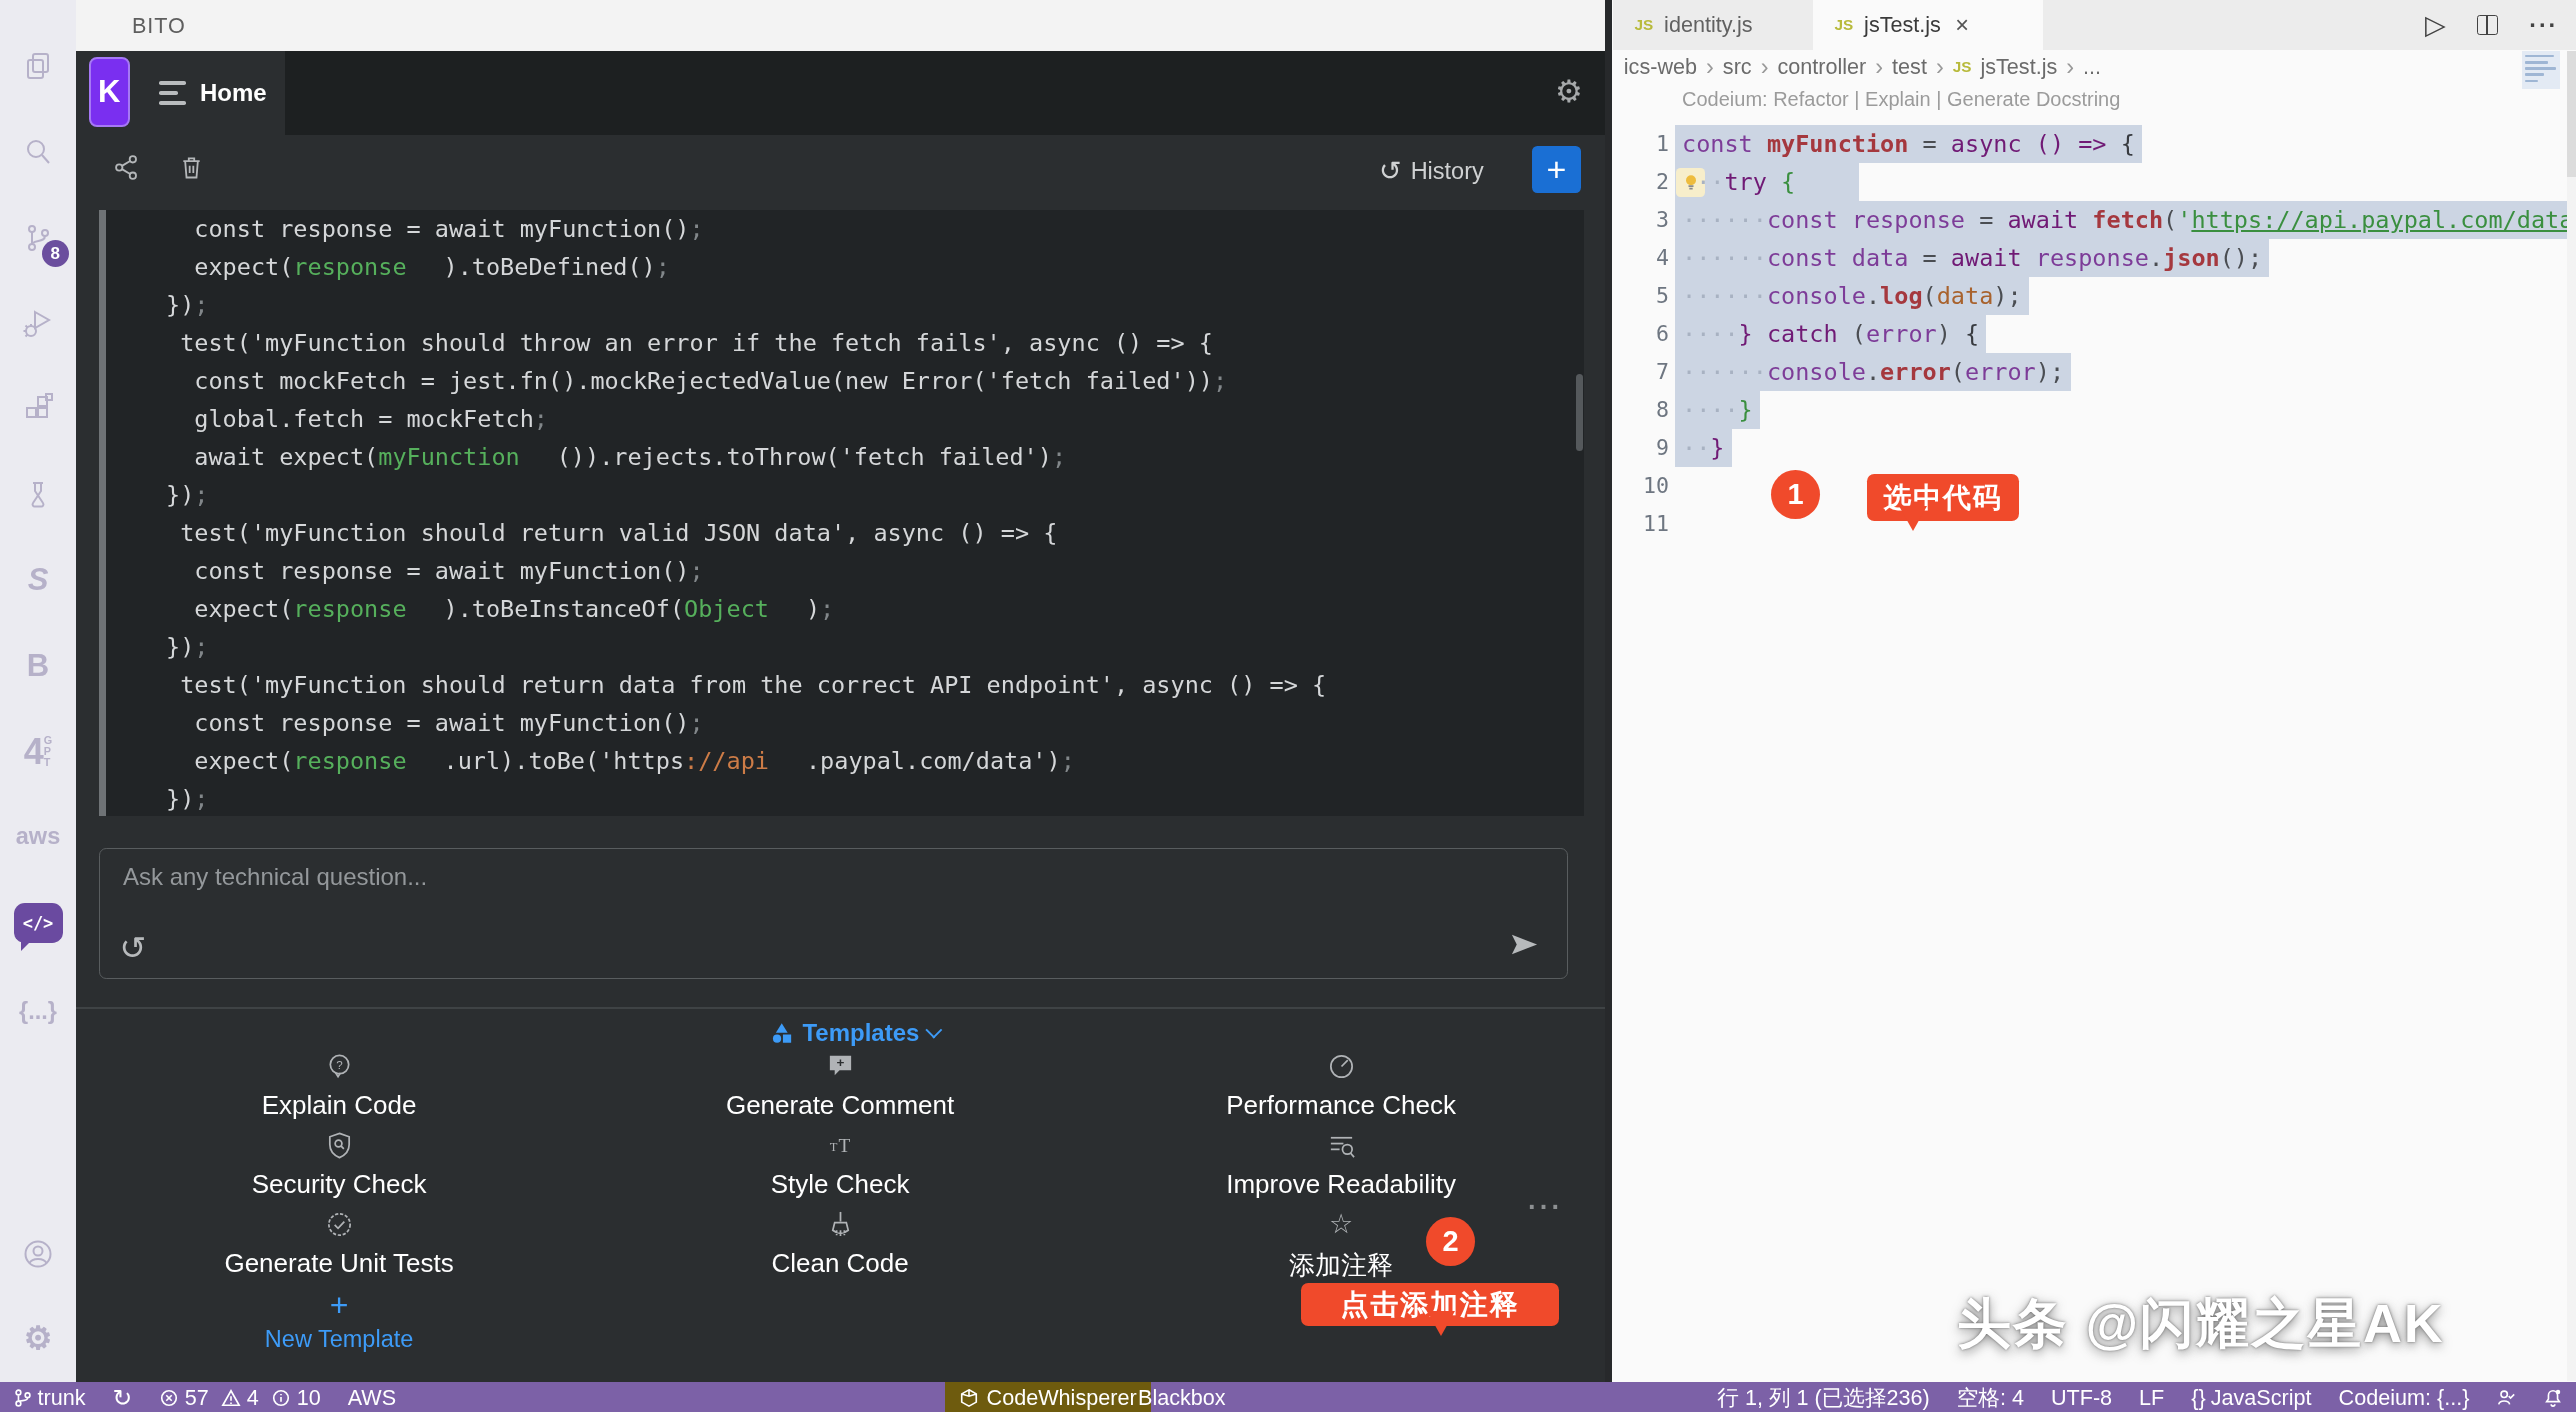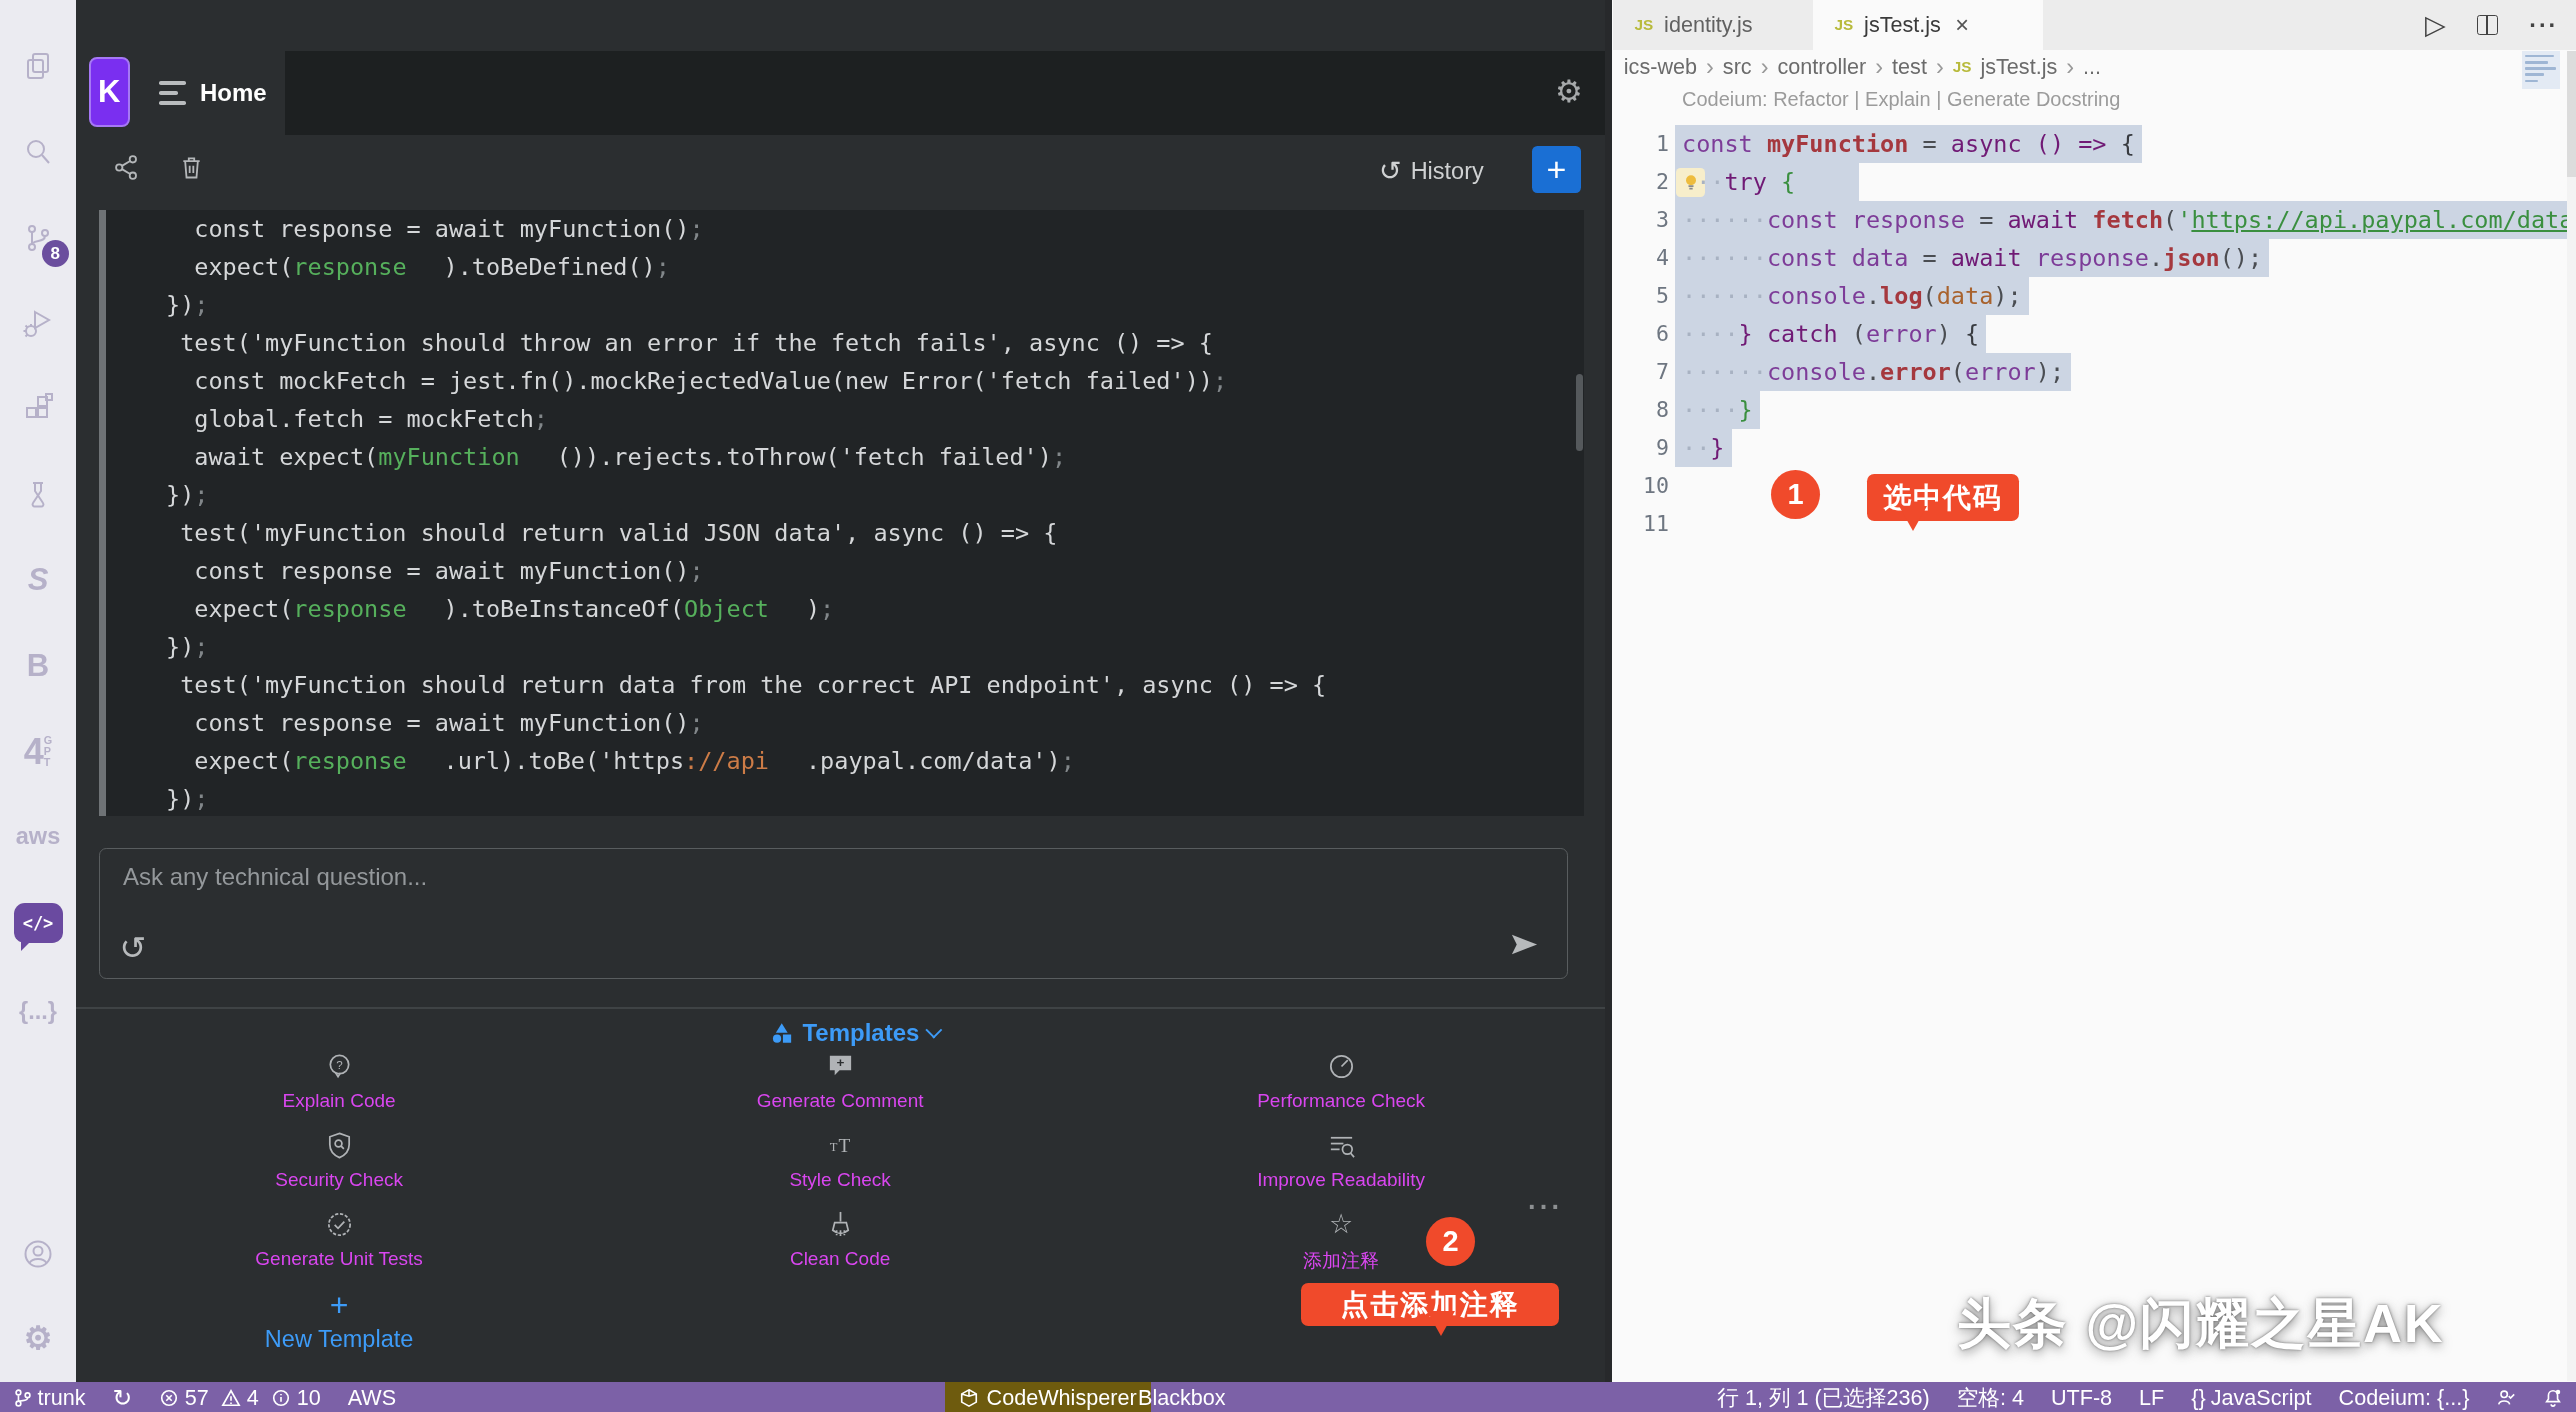--- a/index.html
+++ b/index.html
@@ -54,21 +54,21 @@
   #panel-divider { left:0; top:1007px; width:1530px; height:1.8px; background:#3f4345; }
 
   #tmpl-head { left:0; top:1017px; width:1530px; height:32px; display:flex; align-items:center; justify-content:center; gap:9px; color:#3d9bf7; font-size:24px; font-weight:bold;padding-left:28px; }
   #tmpl-head svg { width:23.5px; height:23.5px; }
   .chev { width:11.7px; height:11.7px; border-right:2.7px solid #3d9bf7; border-bottom:2.7px solid #3d9bf7; transform:rotate(45deg); margin-top:-5.4px; }
 
   #tmpl-grid { left:12.6px; top:1046px; width:1504px; display:grid; grid-template-columns:501px 501px 501px; grid-auto-rows:79px; }
   .tmpl-item { display:flex; flex-direction:column; align-items:center; justify-content:flex-start; padding-top:5.4px; gap:7.2px; }
   .tmpl-item .ticon { height:31px; display:flex; align-items:center; justify-content:center; color:#b0b3b6; font-size:27px; line-height:31px; }
   .tmpl-item svg { width:29px; height:29px; stroke:#b0b3b6; stroke-width:1.8; fill:none; }
-  .tmpl-item .tlabel { color:#d946ef; font-size:19px; }
+  .tmpl-item .tlabel { color:#ffffff; font-size:26px; }
   #new-template { left:12.6px; top:1290px; width:501px; display:flex; flex-direction:column; align-items:center; gap:5.4px; color:#3d9bf7; }
   #new-template .ticon { font-size:32px; line-height:31px; }
   #new-template .tlabel { font-size:23.5px; }
   #tmpl-more { left:1452px; top:1192px; color:#8d9092; font-size:27px; font-weight:bold; letter-spacing:2.7px; }
 
   
   #sash { left:1605px; top:0; width:7.2px; height:1382px; background:#27292b; }
 
   
   #editor { left:1613px; top:0; width:963px; height:1382px; background:#fafafa; overflow:hidden; }
@@ -203,20 +203,21 @@
           <circle cx="16" cy="13" r="4.5"></circle>
           <path d="M7.5 25 c2.5 -5.5 14.5 -5.5 17 0"></path>
         </svg>
       </div>
       <div class="aicon" style="top: 1306px;">
         <span class="txtic" style="font-size:32px">⚙</span>
       </div>
     </div>
 
   <div id="panel" class="abs">
+    <div id="bito-head" class="abs">BITO</div>
 
     <div id="panel-head" class="abs">
       <div id="panel-tab" class="abs">
         <div id="avatar" class="abs">K</div>
         <div id="hamburger" class="abs">
             <i></i>
             <i></i>
             <i></i>
           </div>
         <div id="home-label" class="abs">Home</div>

